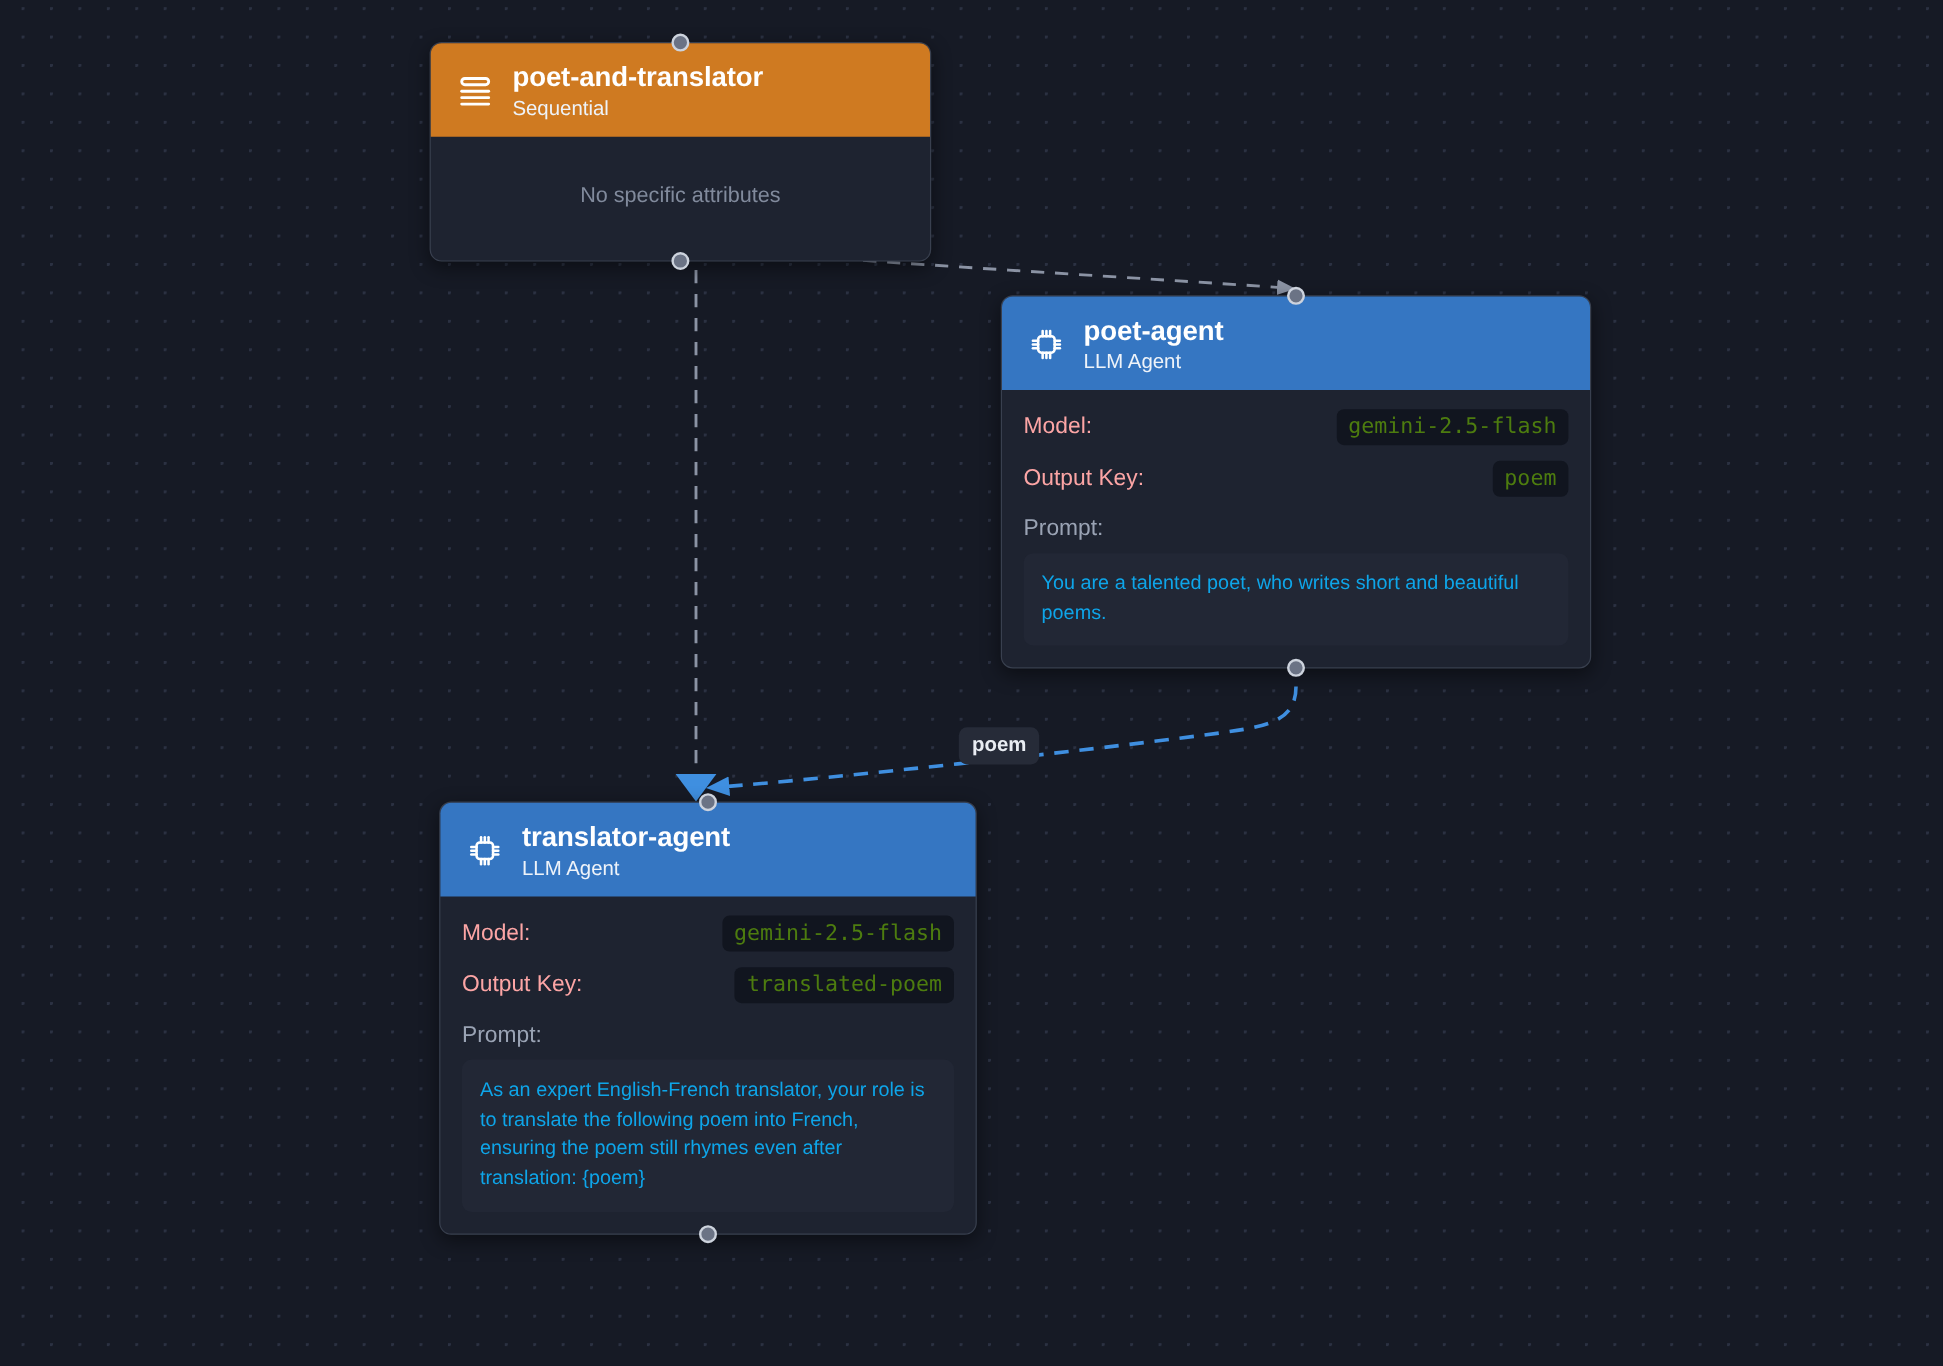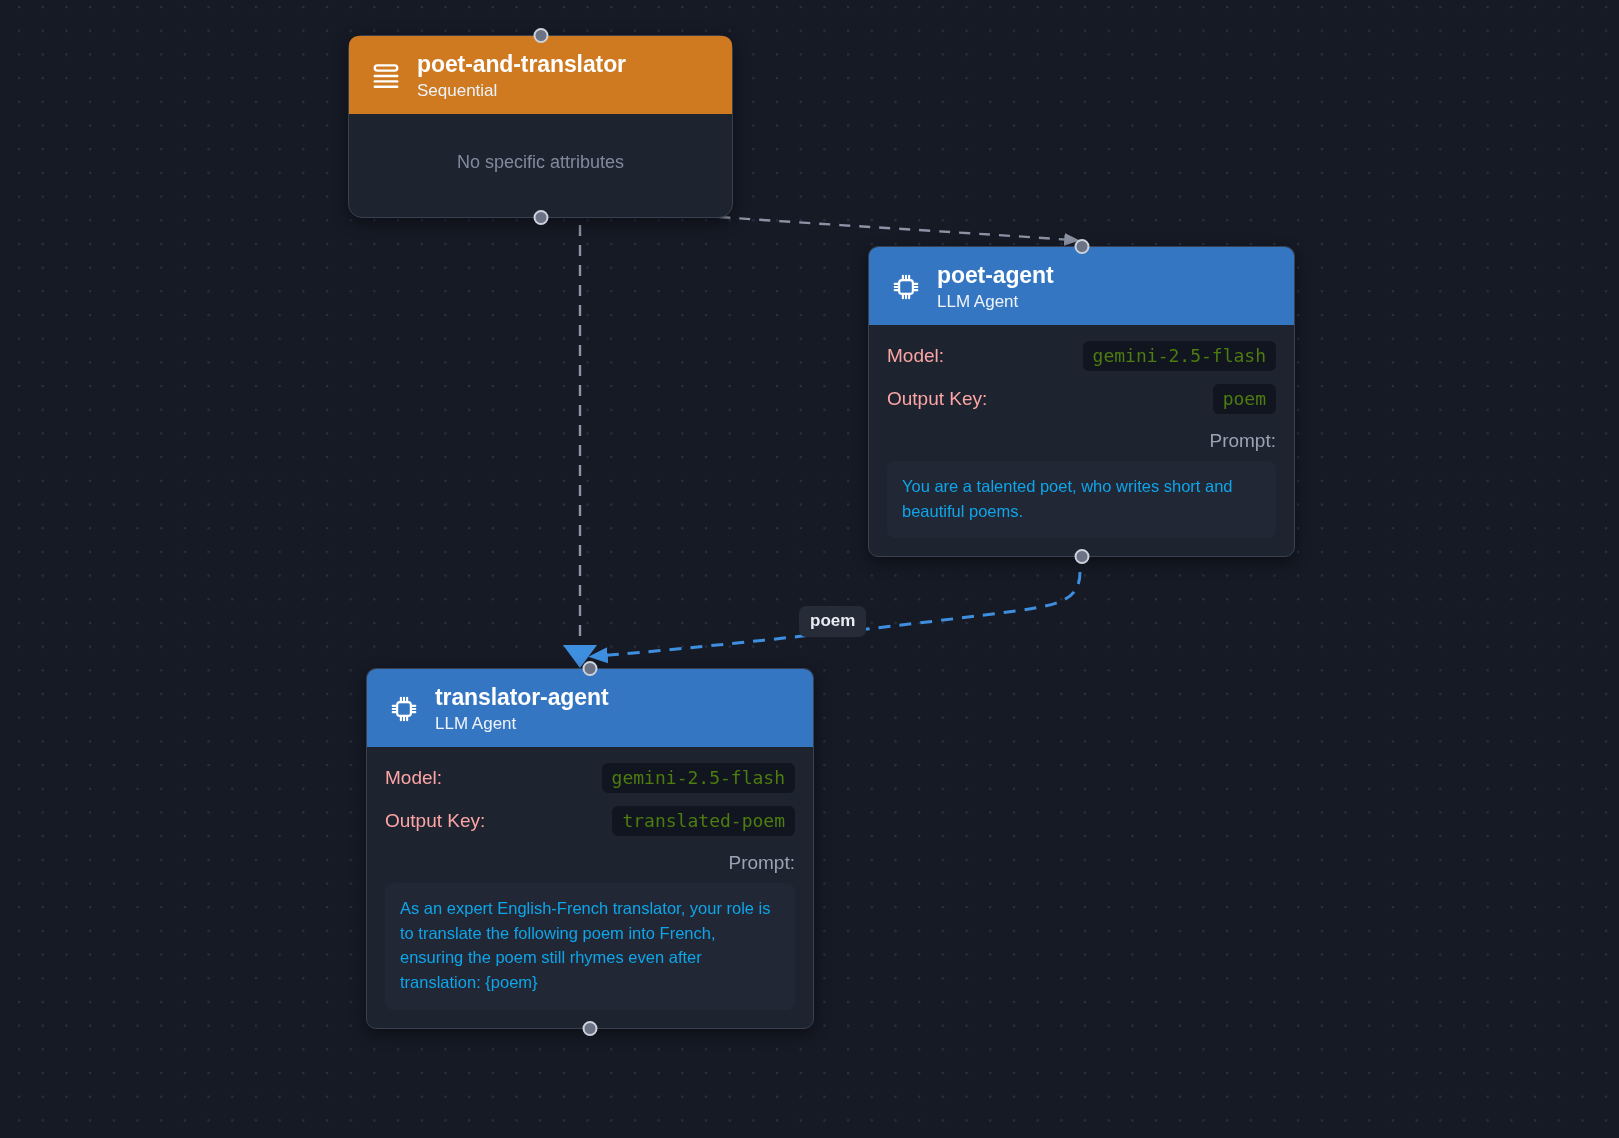--- a/index.html
+++ b/index.html
@@ -110,21 +110,20 @@
     background: #11151f;
     border-radius: 6px;
     padding: 4px 10px 5px 10px;
     white-space: nowrap;
   }
 
   .prompt-label {
     font-size: 19px;
     color: #9aa3b4;
     margin: 16px 0 9px 0;
-    text-align: right;
   }
   .prompt-box {
     background: #222735;
     border-radius: 8px;
     padding: 13px 15px 15px 15px;
     font-size: 16.5px;
     line-height: 1.5;
     color: #0ea5e9;
   }
 
@@ -149,22 +148,22 @@
     background: #262b38;
     color: #e9edf3;
     font-size: 17px;
     font-weight: 700;
     border-radius: 7px;
     padding: 5px 11px 6px 11px;
     white-space: nowrap;
   }
 
   
-  #node-poet-and-translator { left: 348px; top: 35px;  width: 385px; border-radius: 14px; }
-  #node-poet-agent          { left: 868px; top: 246px; width: 427px; }
+  #node-poet-and-translator { left: 358px; top: 35px;  width: 418px; }
+  #node-poet-agent          { left: 834px; top: 246px; width: 492px; }
   #node-translator-agent    { left: 366px; top: 668px; width: 448px; }
 </style>
 </head>
 <body>
 
 <div id="canvas">
 
   <svg id="edge-layer" viewBox="0 0 1619 1138" width="1619" height="1138">
     <defs>
       <marker id="arrow-gray" viewBox="0 0 12 12" refX="6" refY="6" markerWidth="6.5" markerHeight="6.5" orient="auto-start-reverse">

